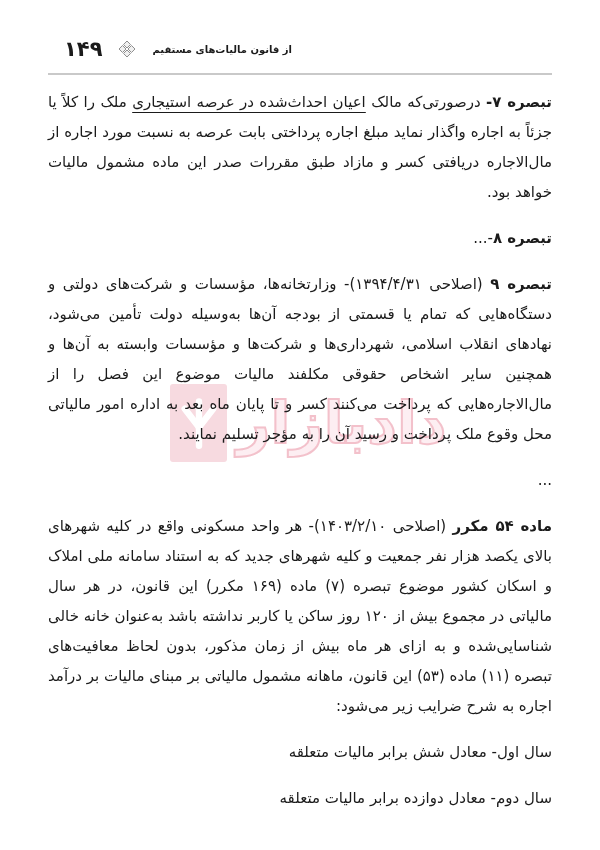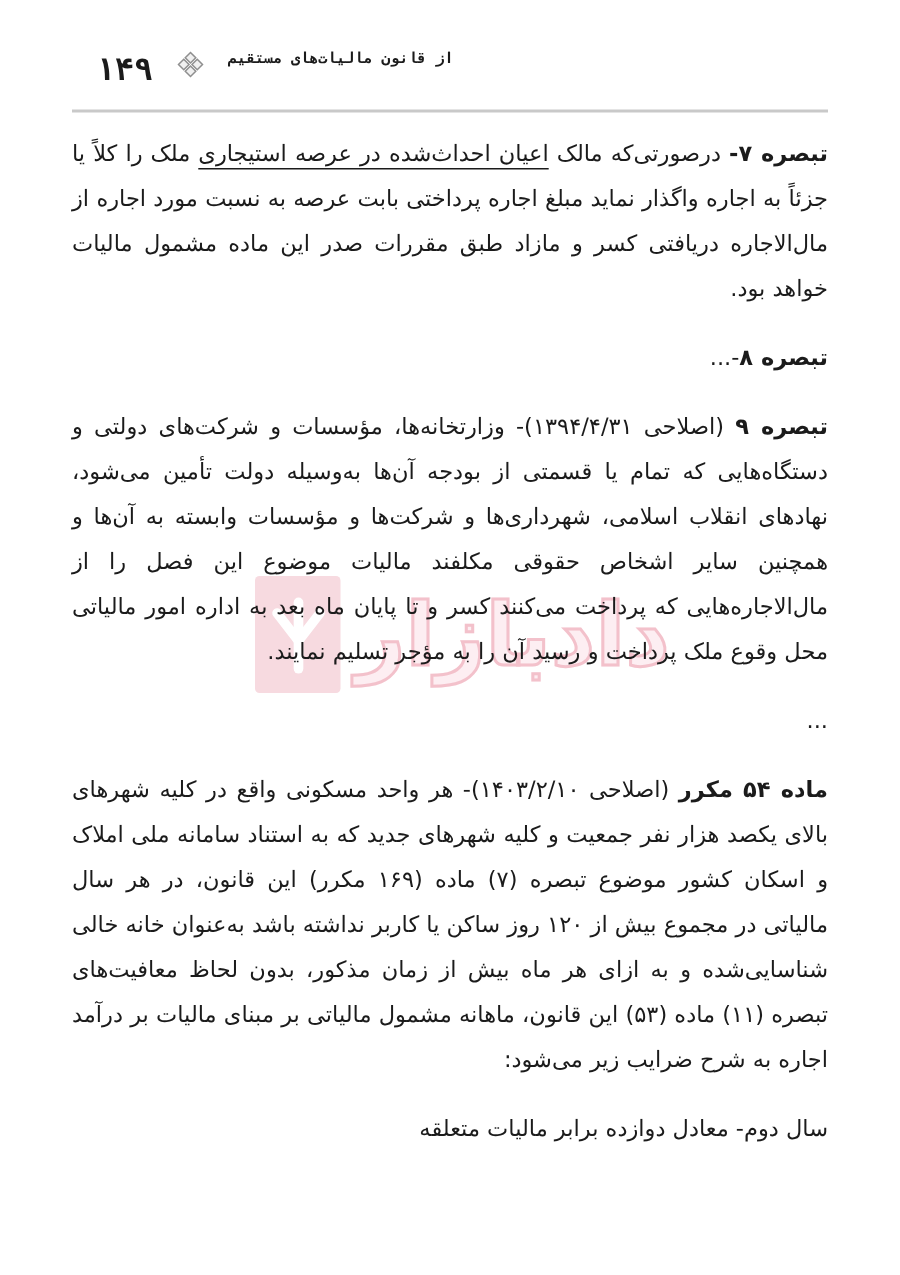--- a/index.html
+++ b/index.html
@@ -9,22 +9,22 @@
     font-family: "DejaVu Sans", sans-serif;
     color: #1b1b1b;
     position: relative;
     overflow: hidden;
   }
   .page { position: relative; width: 600px; height: 850px; }
 
   
   .page-header { position: absolute; top: 34px; left: 48px; right: 48px; }
   .header-row {
-    display: flex; direction: ltr; align-items: flex-start;
-    gap: 16px; padding-left: 16px; height: 30px; font-family: Liberation Mono, monospace;
+    display: flex; direction: ltr; align-items: center;
+    gap: 16px; padding-left: 16px; height: 30px;
   }
   .page-number { font-size: 21px; font-weight: bold; letter-spacing: 1px; }
   .ornament { width: 18px; height: 18px; display: inline-flex; }
   .header-title { font-size: 10px; font-weight: bold; direction: rtl; }
   .header-rule { margin-top: 9px; border-bottom: 2px solid #c9c9c9; }
 
   
   .watermark {
     position: absolute; top: 383px; left: 146px; height: 80px;
     display: flex; direction: ltr; align-items: center; gap: 10px;
@@ -103,17 +103,18 @@
     <p><b>تبصره ۷-</b><span> درصورتی‌که مالک </span><span class="u">اعیان احداث‌شده در عرصه استیجاری</span><span> ملک را کلاً یا جزئاً به اجاره واگذار نماید مبلغ اجاره پرداختی بابت عرصه به نسبت مورد اجاره از مال‌الاجاره دریافتی کسر و مازاد طبق مقررات صدر این ماده مشمول مالیات خواهد بود.</span></p>
 
     <p><b>تبصره ۸</b><span>-...</span></p>
 
     <p><b>تبصره ۹</b><span> (اصلاحی ۱۳۹۴/۴/۳۱)- وزارتخانه‌ها، مؤسسات و شرکت‌های دولتی و دستگاه‌هایی که تمام یا قسمتی از بودجه آن‌ها به‌وسیله دولت تأمین می‌شود، نهادهای انقلاب اسلامی، شهرداری‌ها و شرکت‌ها و مؤسسات وابسته به آن‌ها و همچنین سایر اشخاص حقوقی مکلفند مالیات موضوع این فصل را از مال‌الاجاره‌هایی که پرداخت می‌کنند کسر و تا پایان ماه بعد به اداره امور مالیاتی محل وقوع ملک پرداخت و رسید آن را به مؤجر تسلیم نمایند.</span></p>
 
     <p><span>...</span></p>
 
     <p><b>ماده ۵۴ مکرر</b><span> (اصلاحی ۱۴۰۳/۲/۱۰)- هر واحد مسکونی واقع در کلیه شهرهای بالای یکصد هزار نفر جمعیت و کلیه شهرهای جدید که به استناد سامانه ملی املاک و اسکان کشور موضوع تبصره (۷) ماده (۱۶۹ مکرر) این قانون، در هر سال مالیاتی در مجموع بیش از ۱۲۰ روز ساکن یا کاربر نداشته باشد به‌عنوان خانه خالی شناسایی‌شده و به ازای هر ماه بیش از زمان مذکور، بدون لحاظ معافیت‌های تبصره (۱۱) ماده (۵۳) این قانون، ماهانه مشمول مالیاتی بر مبنای مالیات بر درآمد اجاره به شرح ضرایب زیر می‌شود:</span></p>
 
+    <p><span>سال اول- معادل شش برابر مالیات متعلقه</span></p>
 
     <p><span>سال دوم- معادل دوازده برابر مالیات متعلقه</span></p>
 
   </main>
 </div>
 
 </body></html>

